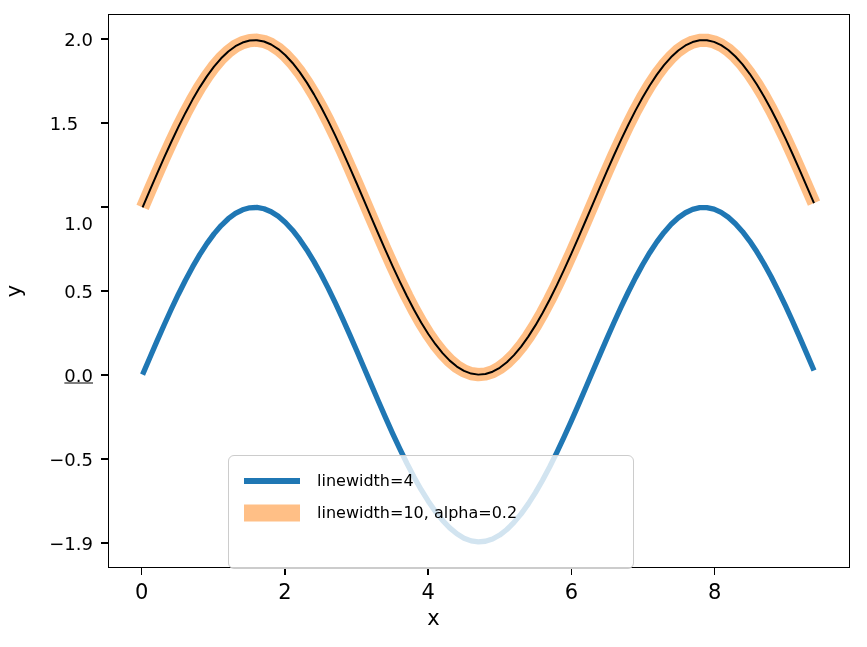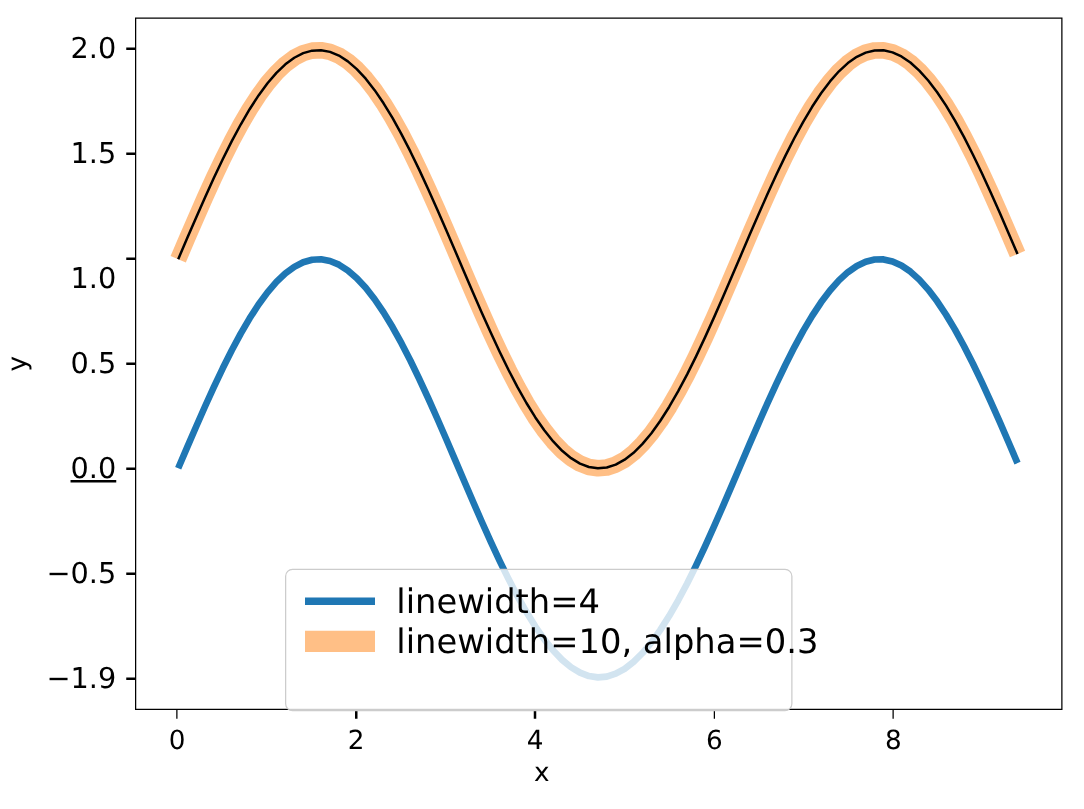--- a/index.html
+++ b/index.html
@@ -44,21 +44,21 @@
     background: #000000;
   }
   .tick-mark-x {
     position: absolute;
     width: 1.6px;
     height: 7px;
     background: #000000;
   }
   .tick-label-y {
     position: absolute;
-    font-size: 23px;
+    font-size: 18px;
     color: #000000;
     text-align: right;
     white-space: nowrap;
     transform: translateY(-50%);
   }
   .tick-label-x {
     position: absolute;
     font-size: 21px;
     color: #000000;
     text-align: center;
@@ -108,21 +108,21 @@
     flex: 0 0 62px;
     display: flex;
     align-items: center;
     justify-content: center;
     margin-right: 14px;
   }
   .swatch-line {
     width: 58px;
   }
   .legend-text {
-    font-size: 27px;
+    font-size: 16px;
     color: #000000;
     white-space: nowrap;
     line-height: 1;
   }
 </style>
 </head>
 <body>
 
 <div id="figure">
 
@@ -135,21 +135,21 @@
       <div class="tick-label-y" style="left: 1px; width: 92px; top: 542.818px;">−1.9</div>
       <div class="tick-mark-y" style="left: 101px; top: 458.079px;"></div>
       <div class="tick-label-y" style="left: 1px; width: 92px; top: 458.879px;">−0.5</div>
       <div class="tick-mark-y" style="left: 101px; top: 374.139px;"></div>
       <div class="tick-label-y" style="left: 1px; width: 92px; top: 374.939px; text-decoration: underline;">0.0</div>
       <div class="tick-mark-y" style="left: 101px; top: 290.2px;"></div>
       <div class="tick-label-y" style="left: 1px; width: 92px; top: 291px;">0.5</div>
       <div class="tick-mark-y" style="left: 101px; top: 206.261px;"></div>
       <div class="tick-label-y" style="left: 1px; width: 92px; top: 223px;">1.0</div>
       <div class="tick-mark-y" style="left: 101px; top: 122.321px;"></div>
-      <div class="tick-label-y" style="left: 1px; width: 92px; top: 123.121px;">1.5</div>
+      <div class="tick-label-y" style="left: 18px; width: 92px; top: 123.121px; text-align: center;">1.5</div>
       <div class="tick-mark-y" style="left: 101px; top: 38.3818px;"></div>
       <div class="tick-label-y" style="left: 1px; width: 92px; top: 39.1818px;">2.0</div>
     </div>
   <div id="x-ticks-host">
       <div class="tick-mark-x" style="left: 140.862px; top: 568px;"></div>
       <div class="tick-label-x" style="left: 141.662px; top: 580px;">0</div>
       <div class="tick-mark-x" style="left: 284.105px; top: 568px;"></div>
       <div class="tick-label-x" style="left: 284.905px; top: 580px;">2</div>
       <div class="tick-mark-x" style="left: 427.349px; top: 568px;"></div>
       <div class="tick-label-x" style="left: 428.149px; top: 580px;">4</div>
@@ -174,17 +174,17 @@
           </svg>
         </span>
         <span class="legend-text">linewidth=4</span>
       </div>
       <div class="legend-row">
         <span class="legend-swatch">
           <svg class="swatch-line" height="20" viewBox="0 0 58 20">
             <line x1="1" y1="10" x2="57" y2="10" stroke="#ff7f0e" stroke-opacity="0.5" stroke-width="17"></line>
           </svg>
         </span>
-        <span class="legend-text">linewidth=10, alpha=0.3</span>
+        <span class="legend-text">linewidth=10, alpha=0.2</span>
       </div>
     </div>
   </div>
 </div>
 
 </body></html>

